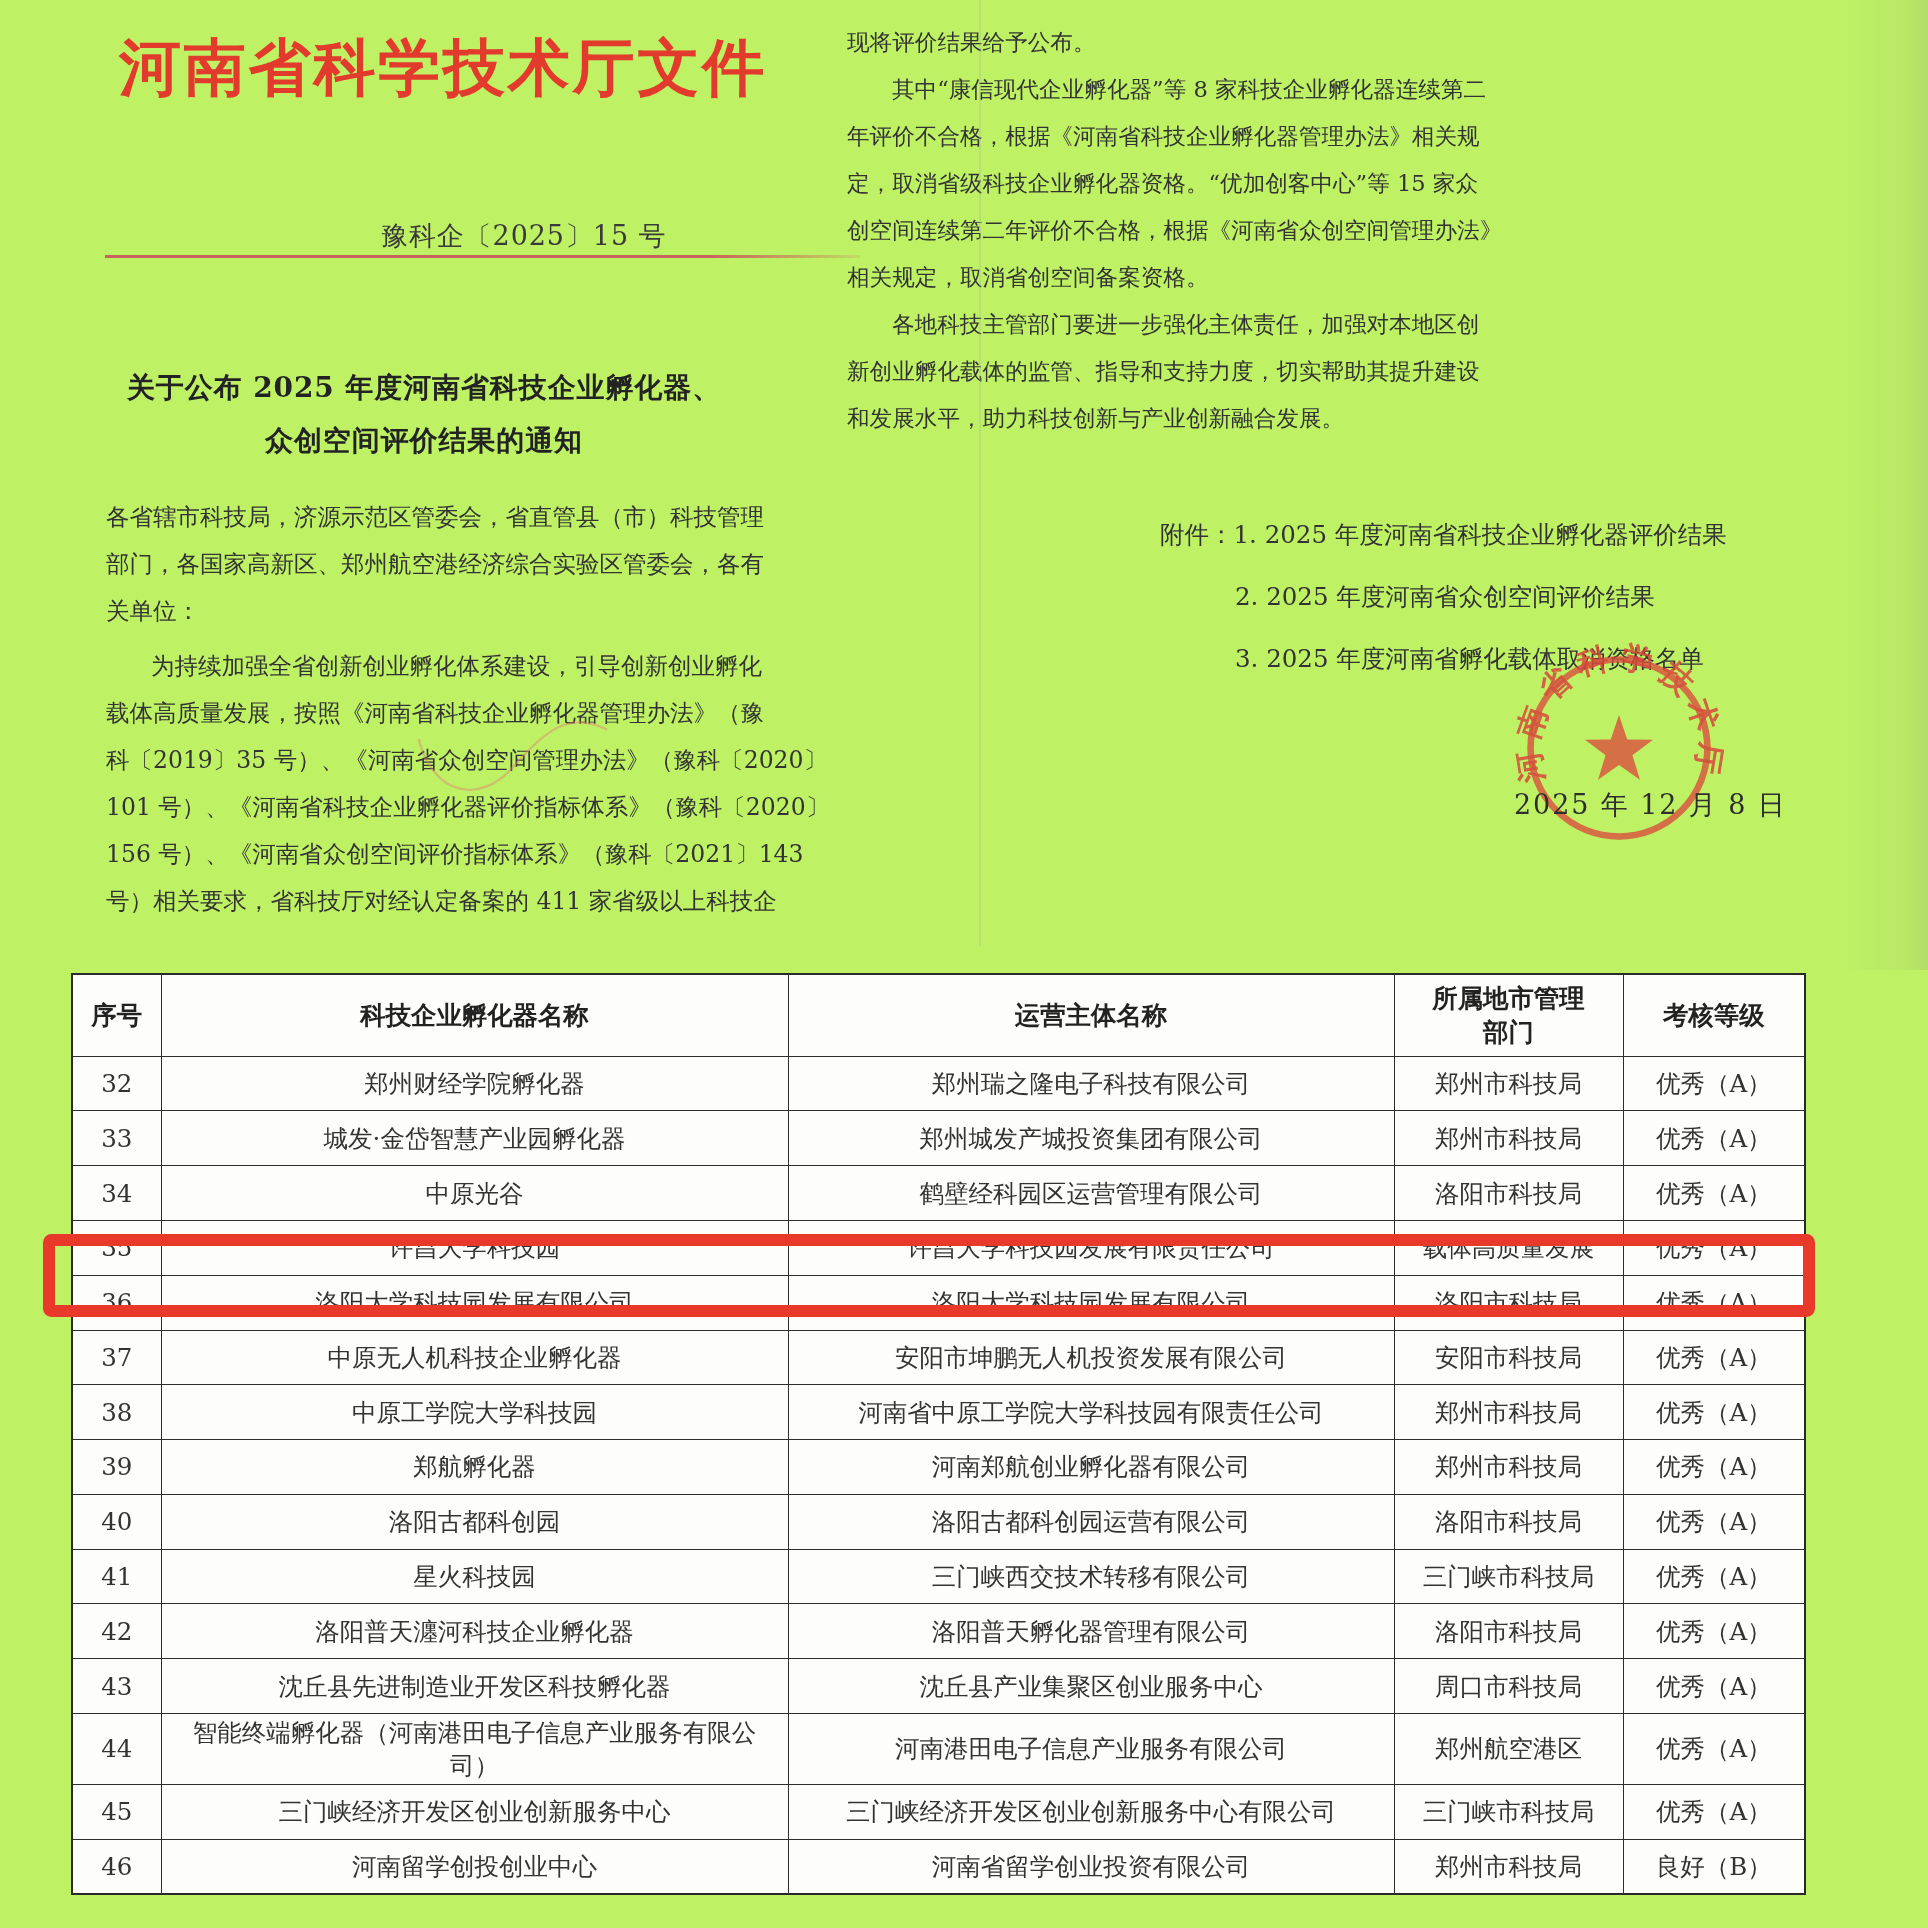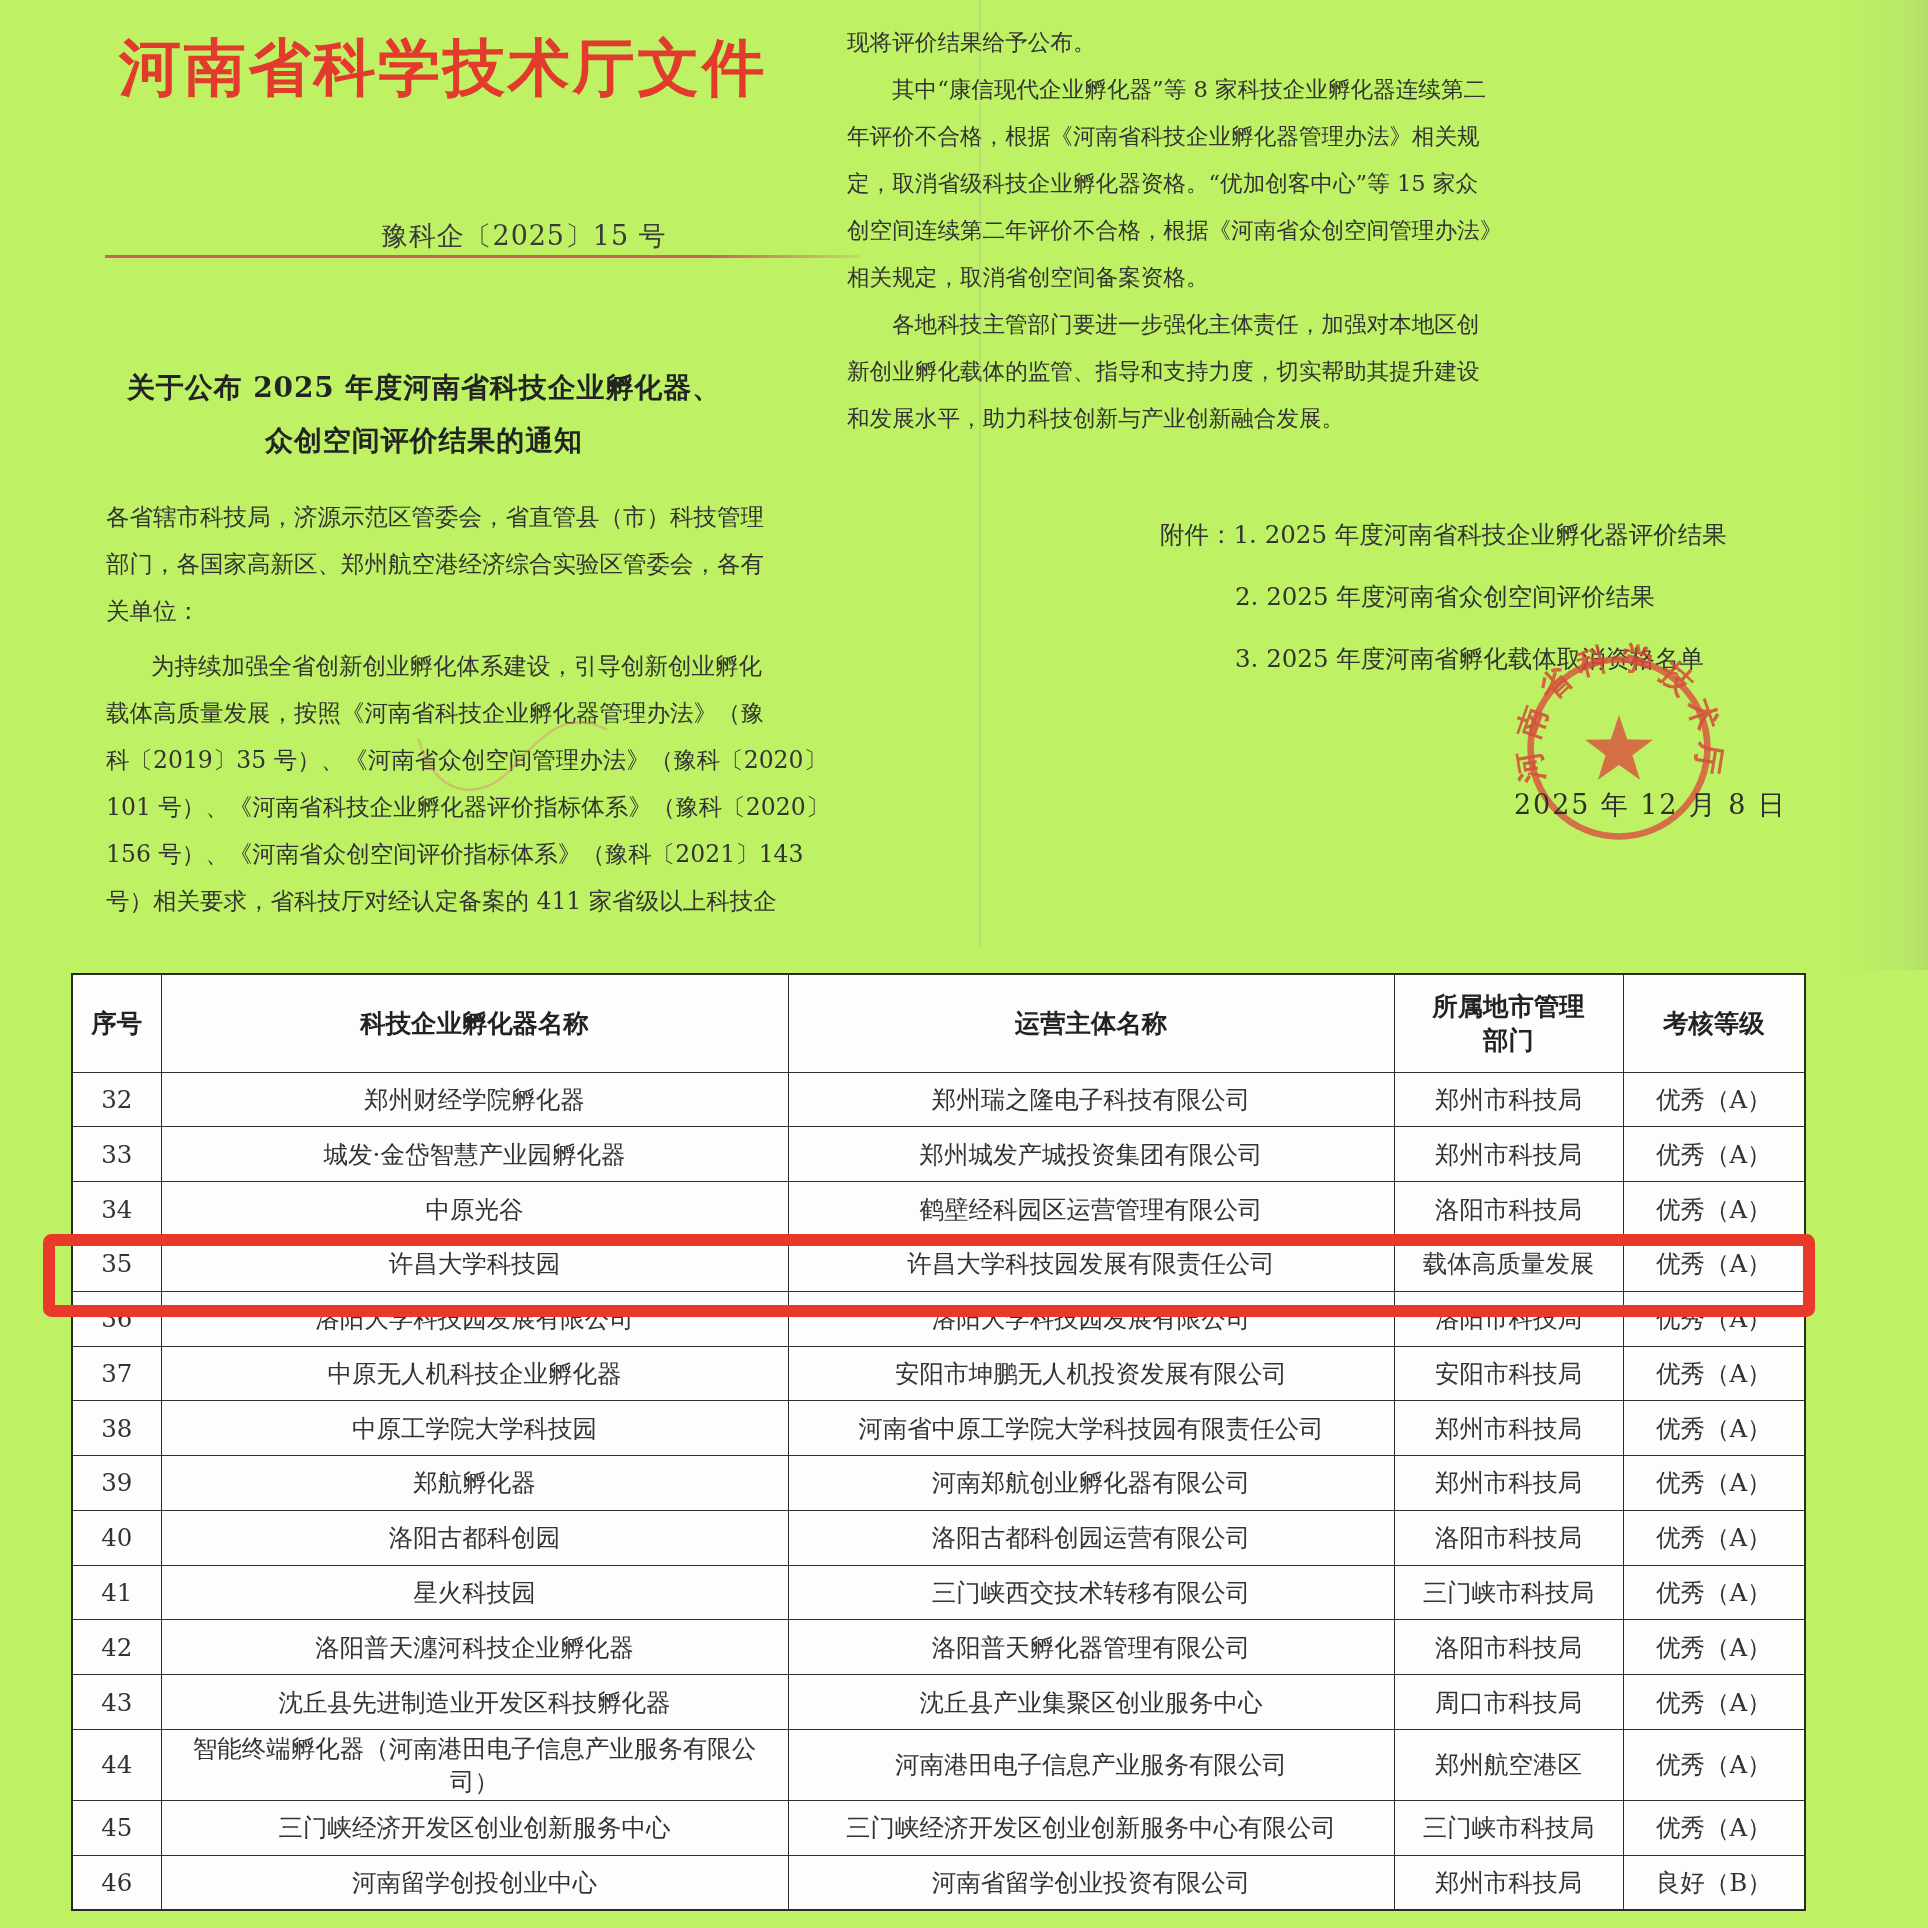--- a/index.html
+++ b/index.html
@@ -72,21 +72,21 @@
     font-size:24.5px;color:#333;
   }
   .eval-table th,.eval-table td{
     border:1.9px solid #2e2e2e;
     text-align:center;vertical-align:middle;
     padding:1.9px 7.5px;line-height:1.35;
     overflow:hidden;
   }
   .eval-table th{font-weight:600;font-size:25.4px;height:57px;color:#222;}
   .eval-table td{height:50px;}
-  .eval-table th.col-dept{padding:14px 36px;}
+  .eval-table th.col-dept{padding:6px 36px;}
   .eval-table{border:2.8px solid #2a2a2a;}
   
   .highlight-box{
     position:absolute;left:43px;top:1234px;width:1772px;height:83px;
     border:12.2px solid #e9392b;border-radius:8.5px;
     box-sizing:border-box;z-index:10;pointer-events:none;
   }
 </style>
 </head>
 <body>

